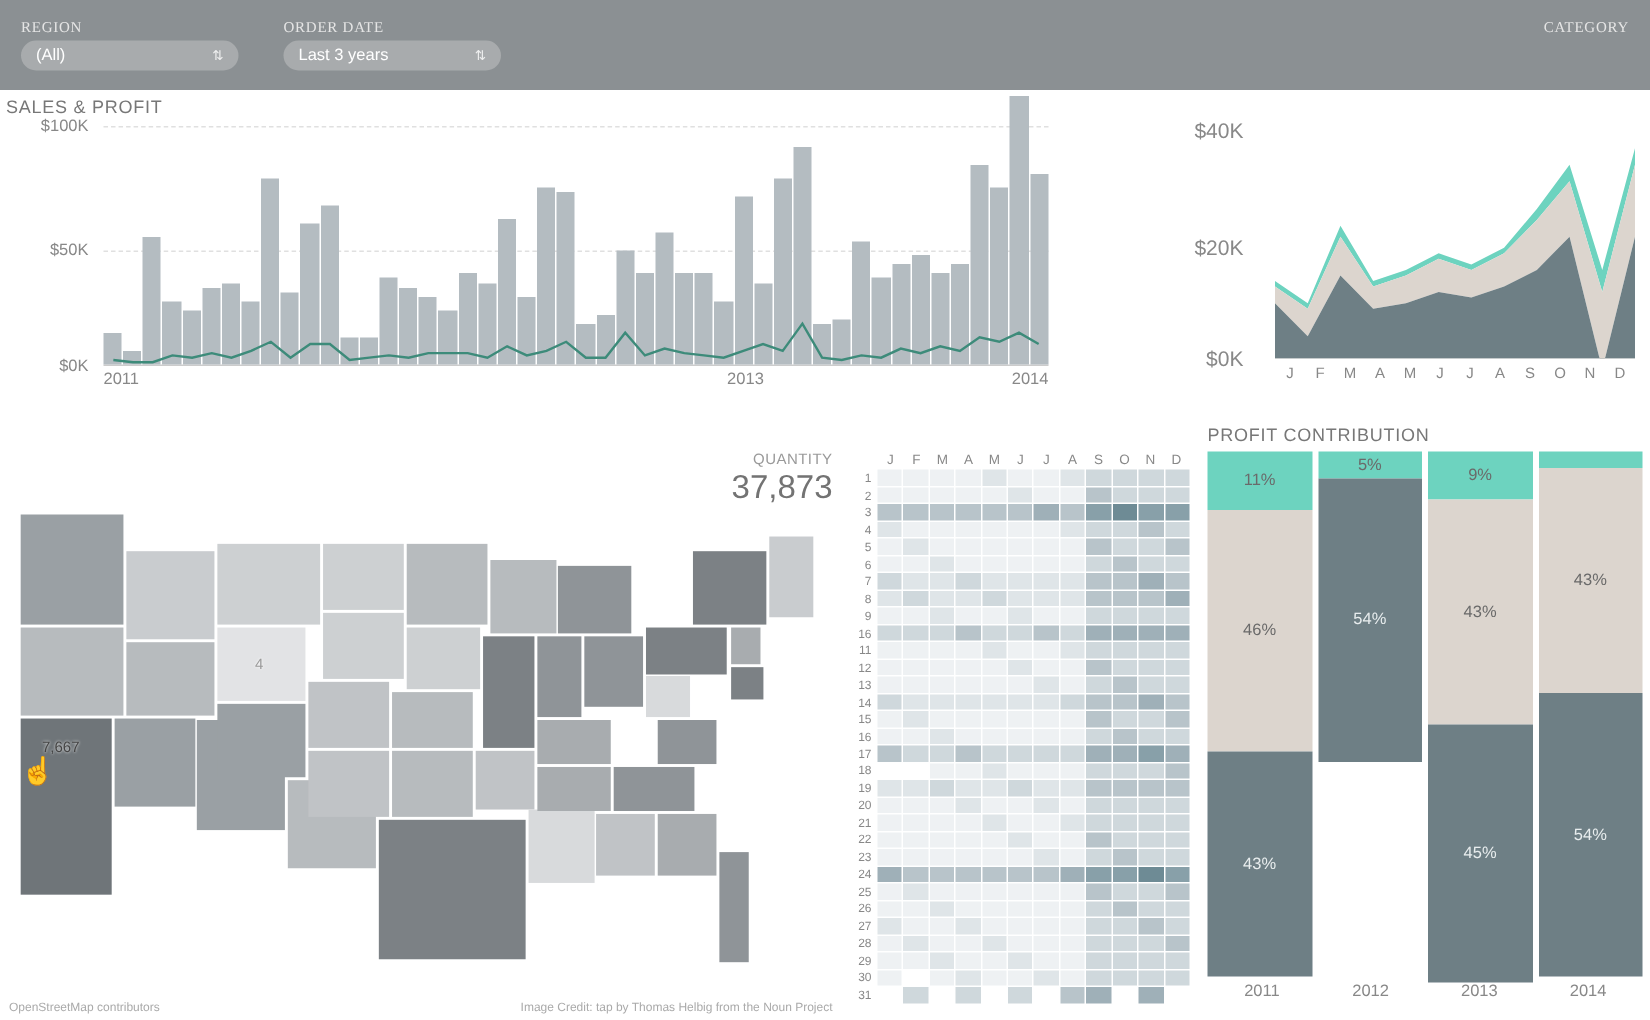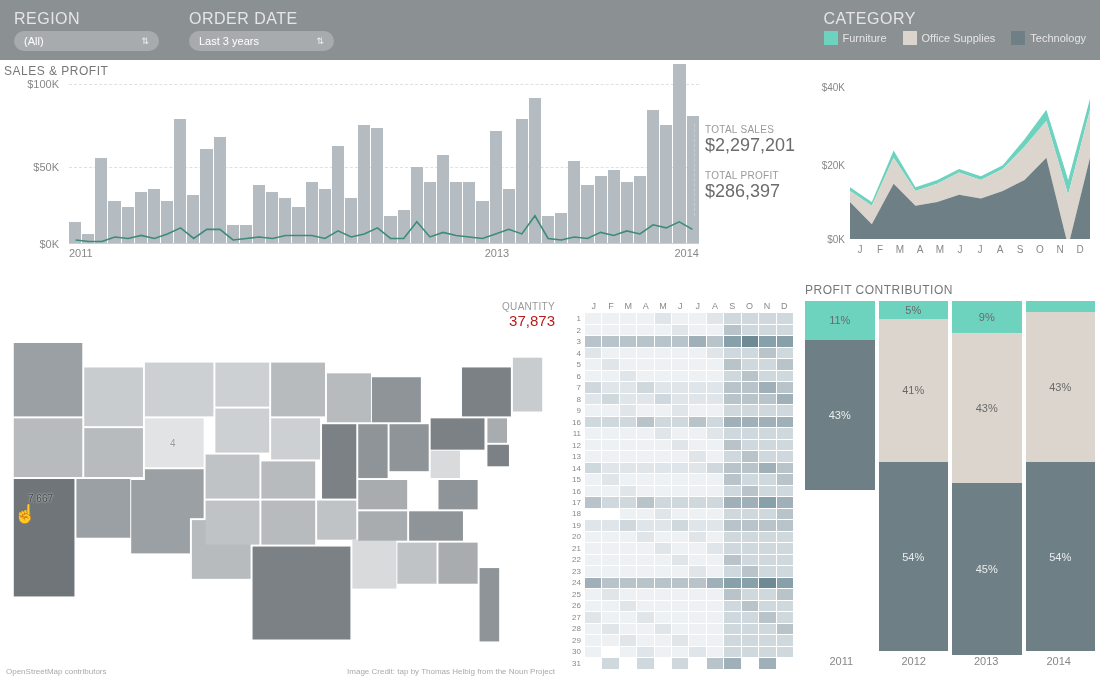--- a/index.html
+++ b/index.html
@@ -1,21 +1,21 @@
 <!DOCTYPE html>
 <html><head>
 <meta charset="utf-8">
 <style>
   * { box-sizing: border-box; margin: 0; padding: 0; }
   body { font-family: Arial, Helvetica, sans-serif; background: #fff; color: #555; width: 1100px; height: 680px; overflow: hidden; }
   .header { background: #8B9093; height: 60px; display: flex; align-items: center; padding: 0 14px; }
   .header h1 { color: #e5e5e5; font-size: 22px; font-weight: 300; letter-spacing: 1px; flex: 0 0 370px; }
   .filters { display: flex; gap: 30px; flex: 1; }
   .filter-group { display: flex; flex-direction: column; gap: 3px; }
-  .filter-label { color: #e5e5e5; font-size: 16px; letter-spacing: 0.5px; }
+  .filter-label { color: #e5e5e5; font-size: 10px; letter-spacing: 0.5px; font-family: Liberation Serif, serif; }
   .select { background: #a8abad; color: #fff; border-radius: 10px; padding: 3px 10px; font-size: 11px; width: 145px; height: 20px; display: flex; align-items: center; justify-content: space-between; cursor: pointer; }
   .select .chev { font-size: 9px; opacity: 0.8; }
   .legend { display: flex; gap: 16px; align-items: center; }
   .legend-item { display: flex; align-items: center; gap: 5px; font-size: 11px; color: #e5e5e5; }
   .swatch { width: 14px; height: 14px; display: inline-block; }
   .body { display: grid; grid-template-columns: 795px 295px; grid-template-rows: 215px 395px; gap: 4px 6px; padding: 4px 4px 0 4px; }
   .panel-title { font-size: 12px; color: #777; letter-spacing: 0.5px; margin-bottom: 2px; }
   
   .sales-profit { grid-column: 1; grid-row: 1; position: relative; }
   .sp-chart { position: absolute; left: 65px; top: 20px; width: 630px; height: 160px; border-bottom: 1px solid #ccc; }
@@ -26,30 +26,30 @@
   .sp-ytick { position: absolute; right: 3px; font-size: 11px; color: #888; transform: translateY(-50%); }
   .sp-grid { position: absolute; left: 65px; width: 630px; border-top: 1px dashed #e0e0e0; }
   .sp-xaxis { position: absolute; left: 65px; top: 183px; width: 630px; display: flex; justify-content: space-between; font-size: 11px; color: #888; }
   .sp-totals { position: absolute; right: 4px; top: 60px; text-align: left; border-left: 1px dashed #ccc; padding-left: 10px; }
   .sp-total-label { font-size: 10px; color: #9a9a9a; letter-spacing: 0.3px; }
   .sp-total-value { font-size: 18px; color: #6b6b6b; margin-bottom: 14px; }
   
   .profit-cat { grid-column: 2; grid-row: 1; position: relative; }
   .pc-chart { position: absolute; left: 45px; top: 20px; width: 240px; height: 155px; border-bottom: 1px solid #ccc; }
   .pc-yaxis { position: absolute; left: 2px; top: 20px; height: 155px; width: 40px; }
-  .pc-ytick { position: absolute; right: 2px; font-size: 10px; color: #888; transform: translateY(-50%); padding-left: 24px; }
+  .pc-ytick { position: absolute; right: 18px; font-size: 14px; color: #888; transform: translateY(-50%); padding-left: 24px; }
   .pc-xaxis { position: absolute; left: 45px; top: 180px; width: 240px; display: flex; font-size: 10px; color: #888; }
   .pc-xaxis span { flex: 1; text-align: center; }
   
   .bottom-left { grid-column: 1; grid-row: 2; display: grid; grid-template-columns: 555px 235px; gap: 4px; }
   .qstate { position: relative; }
   .map { position: absolute; left: 0; top: 22px; width: 548px; height: 350px; }
   .qtotal { position: absolute; right: 4px; top: 18px; text-align: right; }
   .qtotal-label { font-size: 10px; color: #9a9a9a; letter-spacing: 0.3px; }
-  .qtotal-value { font-size: 15px; color: #b91c1c; }
+  .qtotal-value { font-size: 22px; color: #737373; }
   .map-callout { position: absolute; font-size: 10px; color: #444; text-shadow: 0 0 2px #fff; }
   .hand { position: absolute; left: 10px; top: 220px; color: #d7928e; font-size: 18px; }
   .footer-note { position: absolute; bottom: 2px; font-size: 8px; color: #aaa; }
   
   .strends { position: relative; }
   .hm-months { position: absolute; left: 22px; top: 18px; width: 208px; display: flex; font-size: 9px; color: #888; }
   .hm-months span { flex: 1; text-align: center; }
   .hm-grid { position: absolute; left: 22px; top: 30px; width: 208px; height: 356px; display: grid; grid-template-columns: repeat(12, 1fr); grid-template-rows: repeat(31, 1fr); gap: 1px; }
   .hm-cell { background: #d5dde1; }
   .hm-rows { position: absolute; left: 4px; top: 30px; height: 356px; display: flex; flex-direction: column; font-size: 8px; color: #888; }
@@ -76,34 +76,20 @@
     </div>
     <div class="filter-group">
       <span class="filter-label">ORDER DATE</span>
       <div class="select">
         <span>Last 3 years</span>
         <span class="chev">⇅</span>
       </div>
     </div>
     <div class="filter-group" style="margin-left:auto">
       <span class="filter-label">CATEGORY</span>
-      <div class="legend">
-        <div class="legend-item">
-          <span class="swatch" style="background:#6dd3bf"></span>
-          <span>Furniture</span>
-        </div>
-        <div class="legend-item">
-          <span class="swatch" style="background:#dcd5ce"></span>
-          <span>Office Supplies</span>
-        </div>
-        <div class="legend-item">
-          <span class="swatch" style="background:#6e7f85"></span>
-          <span>Technology</span>
-        </div>
-      </div>
     </div>
   </div>
 </div>
 
 <div class="body">
 
   <div class="sales-profit">
     <div class="panel-title">SALES &amp; PROFIT</div>
     <div class="sp-yaxis">
       <span class="sp-ytick" style="top:0%">$100K</span>
@@ -165,26 +151,20 @@
         </div>
       <svg class="sp-line" id="sp-line" preserveAspectRatio="none" viewBox="0 0 630 160">
           <path d="M6.5625,156.95238095238096 L19.6875,158.47619047619048 L32.8125,158.47619047619048 L45.9375,153.9047619047619 L59.0625,155.42857142857142 L72.1875,152.38095238095238 L85.3125,155.42857142857142 L98.4375,150.85714285714286 L111.5625,144.76190476190476 L124.6875,155.42857142857142 L137.8125,146.28571428571428 L150.9375,146.28571428571428 L164.0625,156.95238095238096 L177.1875,155.42857142857142 L190.3125,153.9047619047619 L203.4375,155.42857142857142 L216.5625,152.38095238095238 L229.6875,152.38095238095238 L242.8125,152.38095238095238 L255.9375,155.42857142857142 L269.0625,147.8095238095238 L282.1875,153.9047619047619 L295.3125,150.85714285714286 L308.4375,144.76190476190476 L321.5625,155.42857142857142 L334.6875,155.42857142857142 L347.8125,138.66666666666666 L360.9375,153.9047619047619 L374.0625,149.33333333333334 L387.1875,152.38095238095238 L400.3125,153.9047619047619 L413.4375,155.42857142857142 L426.5625,150.85714285714286 L439.6875,146.28571428571428 L452.8125,150.85714285714286 L465.9375,132.57142857142856 L479.0625,155.42857142857142 L492.1875,156.95238095238096 L505.3125,153.9047619047619 L518.4375,155.42857142857142 L531.5625,149.33333333333334 L544.6875,152.38095238095238 L557.8125,147.8095238095238 L570.9375,150.85714285714286 L584.0625,141.71428571428572 L597.1875,144.76190476190476 L610.3125,138.66666666666666 L623.4375,146.28571428571428" fill="none" stroke="#3d8b7a" stroke-width="1.6"></path>
         </svg>
     </div>
     <div class="sp-xaxis">
       <span>2011</span>
       <span style="margin-left:36%">2013</span>
       <span>2014</span>
     </div>
-    <div class="sp-totals">
-      <div class="sp-total-label">TOTAL SALES</div>
-      <div class="sp-total-value">$2,297,201</div>
-      <div class="sp-total-label">TOTAL PROFIT</div>
-      <div class="sp-total-value">$286,397</div>
-    </div>
   </div>
 
   <div class="profit-cat">
     <div class="pc-yaxis">
       <span class="pc-ytick" style="top:2%">$40K</span>
       <span class="pc-ytick" style="top:52%">$20K</span>
       <span class="pc-ytick" style="top:100%">$0K</span>
     </div>
     <div class="pc-chart">
       <svg id="pc-svg" width="240" height="155" preserveAspectRatio="none" viewBox="0 0 240 155">
@@ -689,25 +669,25 @@
           <div class="hm-cell" style="background: rgb(255, 255, 255);"></div>
         </div>
     </div>
   </div>
 
   <div class="pcontrib">
     <div class="panel-title">PROFIT CONTRIBUTION</div>
     <div class="pcon-chart" id="pcon-chart">
         <div class="pcon-col">
           <div class="pcon-seg" style="flex: 0 0 11%; background: rgb(109, 211, 191);">11%</div>
+          <div class="pcon-seg" style="flex: 0 0 46%; background: rgb(220, 213, 206);">46%</div>
           <div class="pcon-seg" style="flex: 0 0 43%; background: rgb(110, 127, 133); color: rgb(232, 237, 238);">43%</div>
         </div>
         <div class="pcon-col">
           <div class="pcon-seg" style="flex: 0 0 5%; background: rgb(109, 211, 191);">5%</div>
-          <div class="pcon-seg" style="flex: 0 0 41%; background: rgb(220, 213, 206);">41%</div>
           <div class="pcon-seg" style="flex: 0 0 54%; background: rgb(110, 127, 133); color: rgb(232, 237, 238);">54%</div>
         </div>
         <div class="pcon-col">
           <div class="pcon-seg" style="flex: 0 0 9%; background: rgb(109, 211, 191);">9%</div>
           <div class="pcon-seg" style="flex: 0 0 43%; background: rgb(220, 213, 206);">43%</div>
           <div class="pcon-seg" style="flex: 0 0 49%; background: rgb(110, 127, 133); color: rgb(232, 237, 238);">45%</div>
         </div>
         <div class="pcon-col">
           <div class="pcon-seg" style="flex: 0 0 3%; background: rgb(109, 211, 191);"></div>
           <div class="pcon-seg" style="flex: 0 0 43%; background: rgb(220, 213, 206);">43%</div>

